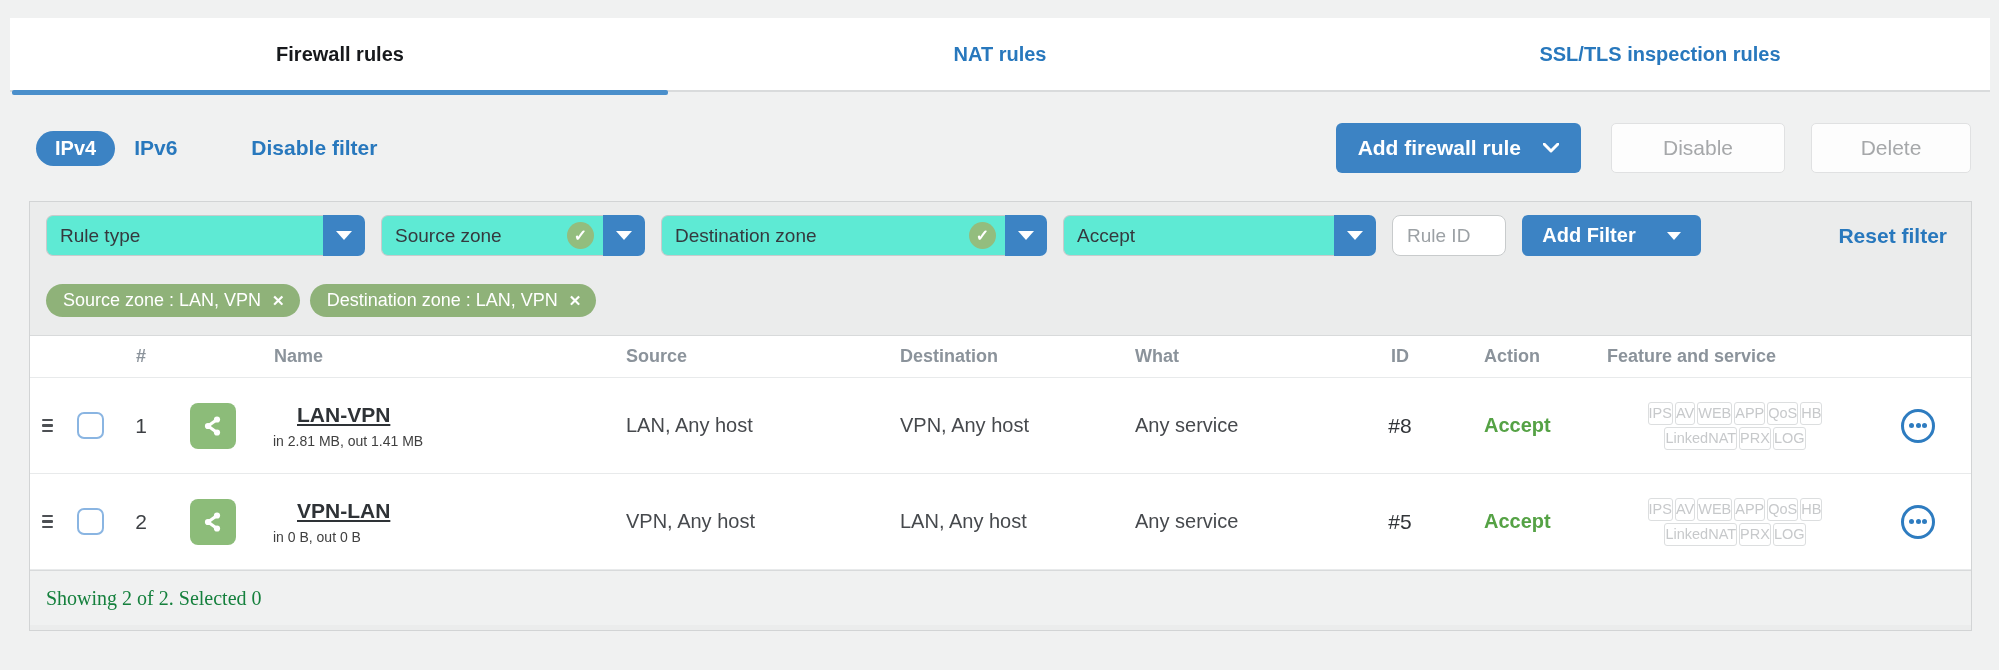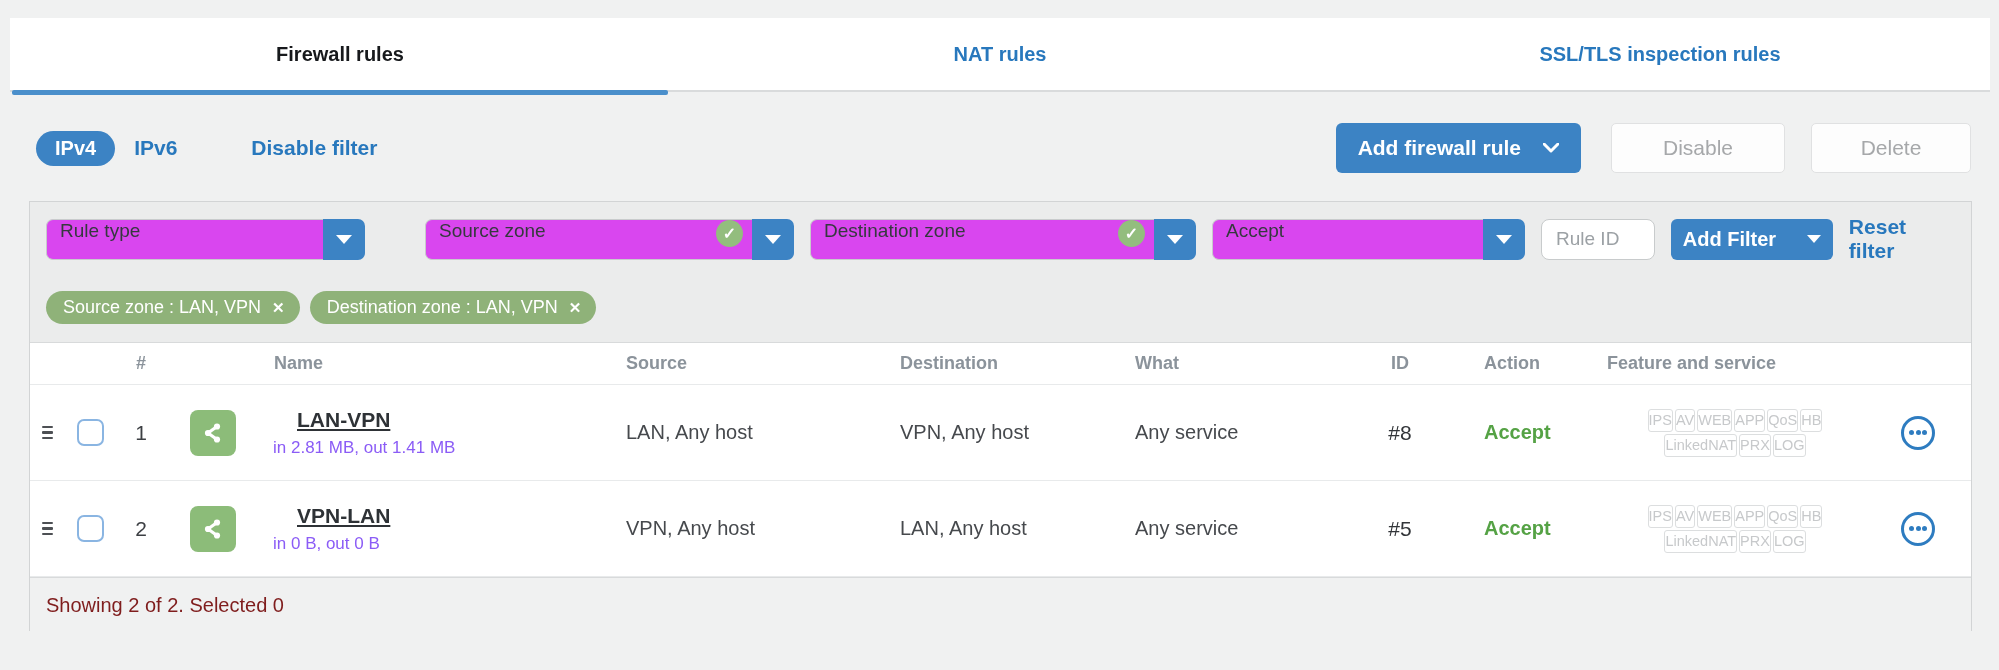--- a/index.html
+++ b/index.html
@@ -59,35 +59,35 @@
   
   .panel {
     position:absolute; left:29px; right:27px; top:201px; height:430px;
     background:#ebecec; border:1px solid #d2d4d5;
   }
   .filter-row {
     display:flex; align-items:center; padding:13px 12px 0 16px; gap:16px;
   }
   .dd { height:41px; display:flex; flex:none; }
   .dd-box {
-    flex:1; background:#d946ef; border:1px solid #c8cbcc; border-right:none;
-    border-radius:7px 0 0 7px; display:flex; 
+    flex:1; background:#5eead4; border:1px solid #c8cbcc; border-right:none;
+    border-radius:7px 0 0 7px; display:flex; align-items:center;
     padding:0 9px 0 13px; font-size:19px; color:#35393e;
   }
   .dd-check {
     margin-left:auto; width:27px; height:27px; border-radius:50%;
     background:#93bd7e; color:#fff; font-size:16px; font-weight:700;
     display:flex; align-items:center; justify-content:center; flex:none;
   }
   .dd-btn {
     width:42px; background:#3c83c4; border-radius:0 7px 7px 0;
     display:flex; align-items:center; justify-content:center; cursor:pointer; flex:none;
   }
   .tri-down { width:0; height:0; border-left:8px solid transparent; border-right:8px solid transparent; border-top:9px solid #fff; }
-  .dd-ruletype { width:319px; } .dd-source { width:369px;margin-left:44px; } .dd-dest { width:386px; } .dd-status { width:313px; }
+  .dd-ruletype { width:319px; } .dd-source { width:264px; } .dd-dest { width:386px; } .dd-status { width:313px; }
   .rule-id-input {
     width:114px; height:41px; border:1px solid #c8cbcc; border-radius:8px;
     background:#fff; font-size:19px; font-family:inherit; color:#35393e;
     padding:0 14px; outline:none;
   }
   .rule-id-input::placeholder { color:#9ca1a5; }
   .btn-add-filter {
     height:41px; width:179px; border:none; border-radius:6px; background:#3c83c4;
     color:#fff; font-size:20px; font-weight:600; font-family:inherit;
     display:flex; align-items:center; justify-content:center; gap:31px; cursor:pointer;
@@ -131,41 +131,41 @@
   .cell-name { display:flex; align-items:center; }
   .rule-icon {
     margin-left:24px; width:46px; height:46px; border-radius:8px;
     background:#8cbc79; display:flex; align-items:center; justify-content:center; flex:none;
   }
   .name-block { margin-left:37px; }
   .rule-name {
     font-size:21px; font-weight:700; color:#2e3236;
     text-decoration:underline; cursor:pointer; display:inline-block;margin-left:24px;
   }
-  .rule-traffic { margin-top:6px; font-size:17px; color:#8b5cf6; }
+  .rule-traffic { margin-top:6px; font-size:14px; color:#404040; }
   .cell-text { font-size:20px; color:#46494d; }
   .cell-id { text-align:center; font-size:21px; color:#323539; }
   .cell-action { padding-left:44px; font-size:20px; font-weight:700; color:#55a245; }
   .cell-feature { display:flex; align-items:center; padding-left:34px; }
   .badges { width:262px; text-align:center; line-height:21px; }
   .badge {
     display:inline-block; border:1px solid #dcdedf; border-radius:3px;
     color:#c7c9cb; font-size:14.5px; padding:0 0; margin:1px 1px;
   }
   .more-btn {
     margin-left:auto; margin-right:36px; width:34px; height:34px; flex:none;
     border-radius:50%; border:3px solid #2e7cc0; background:#fff;
     display:flex; align-items:center; justify-content:center; gap:1.5px; cursor:pointer;
   }
   .more-btn i { width:5px; height:5px; border-radius:50%; background:#2e7cc0; display:block; }
 
   .tfoot {
     height:55px; background:#f0f1f1; border-top:1px solid #d8dadb;
     display:flex; align-items:center; padding-left:16px;
-    font-size:20px; color:#7f1d1d;
+    font-size:20px; color:#15803d;font-family:Liberation Serif, serif;
   }
 </style>
 </head>
 <body>
 
 <div class="tabbar">
   <div class="tab active">Firewall rules</div>
   <div class="tab">NAT rules</div>
   <div class="tab">SSL/TLS inspection rules</div>
 </div>

